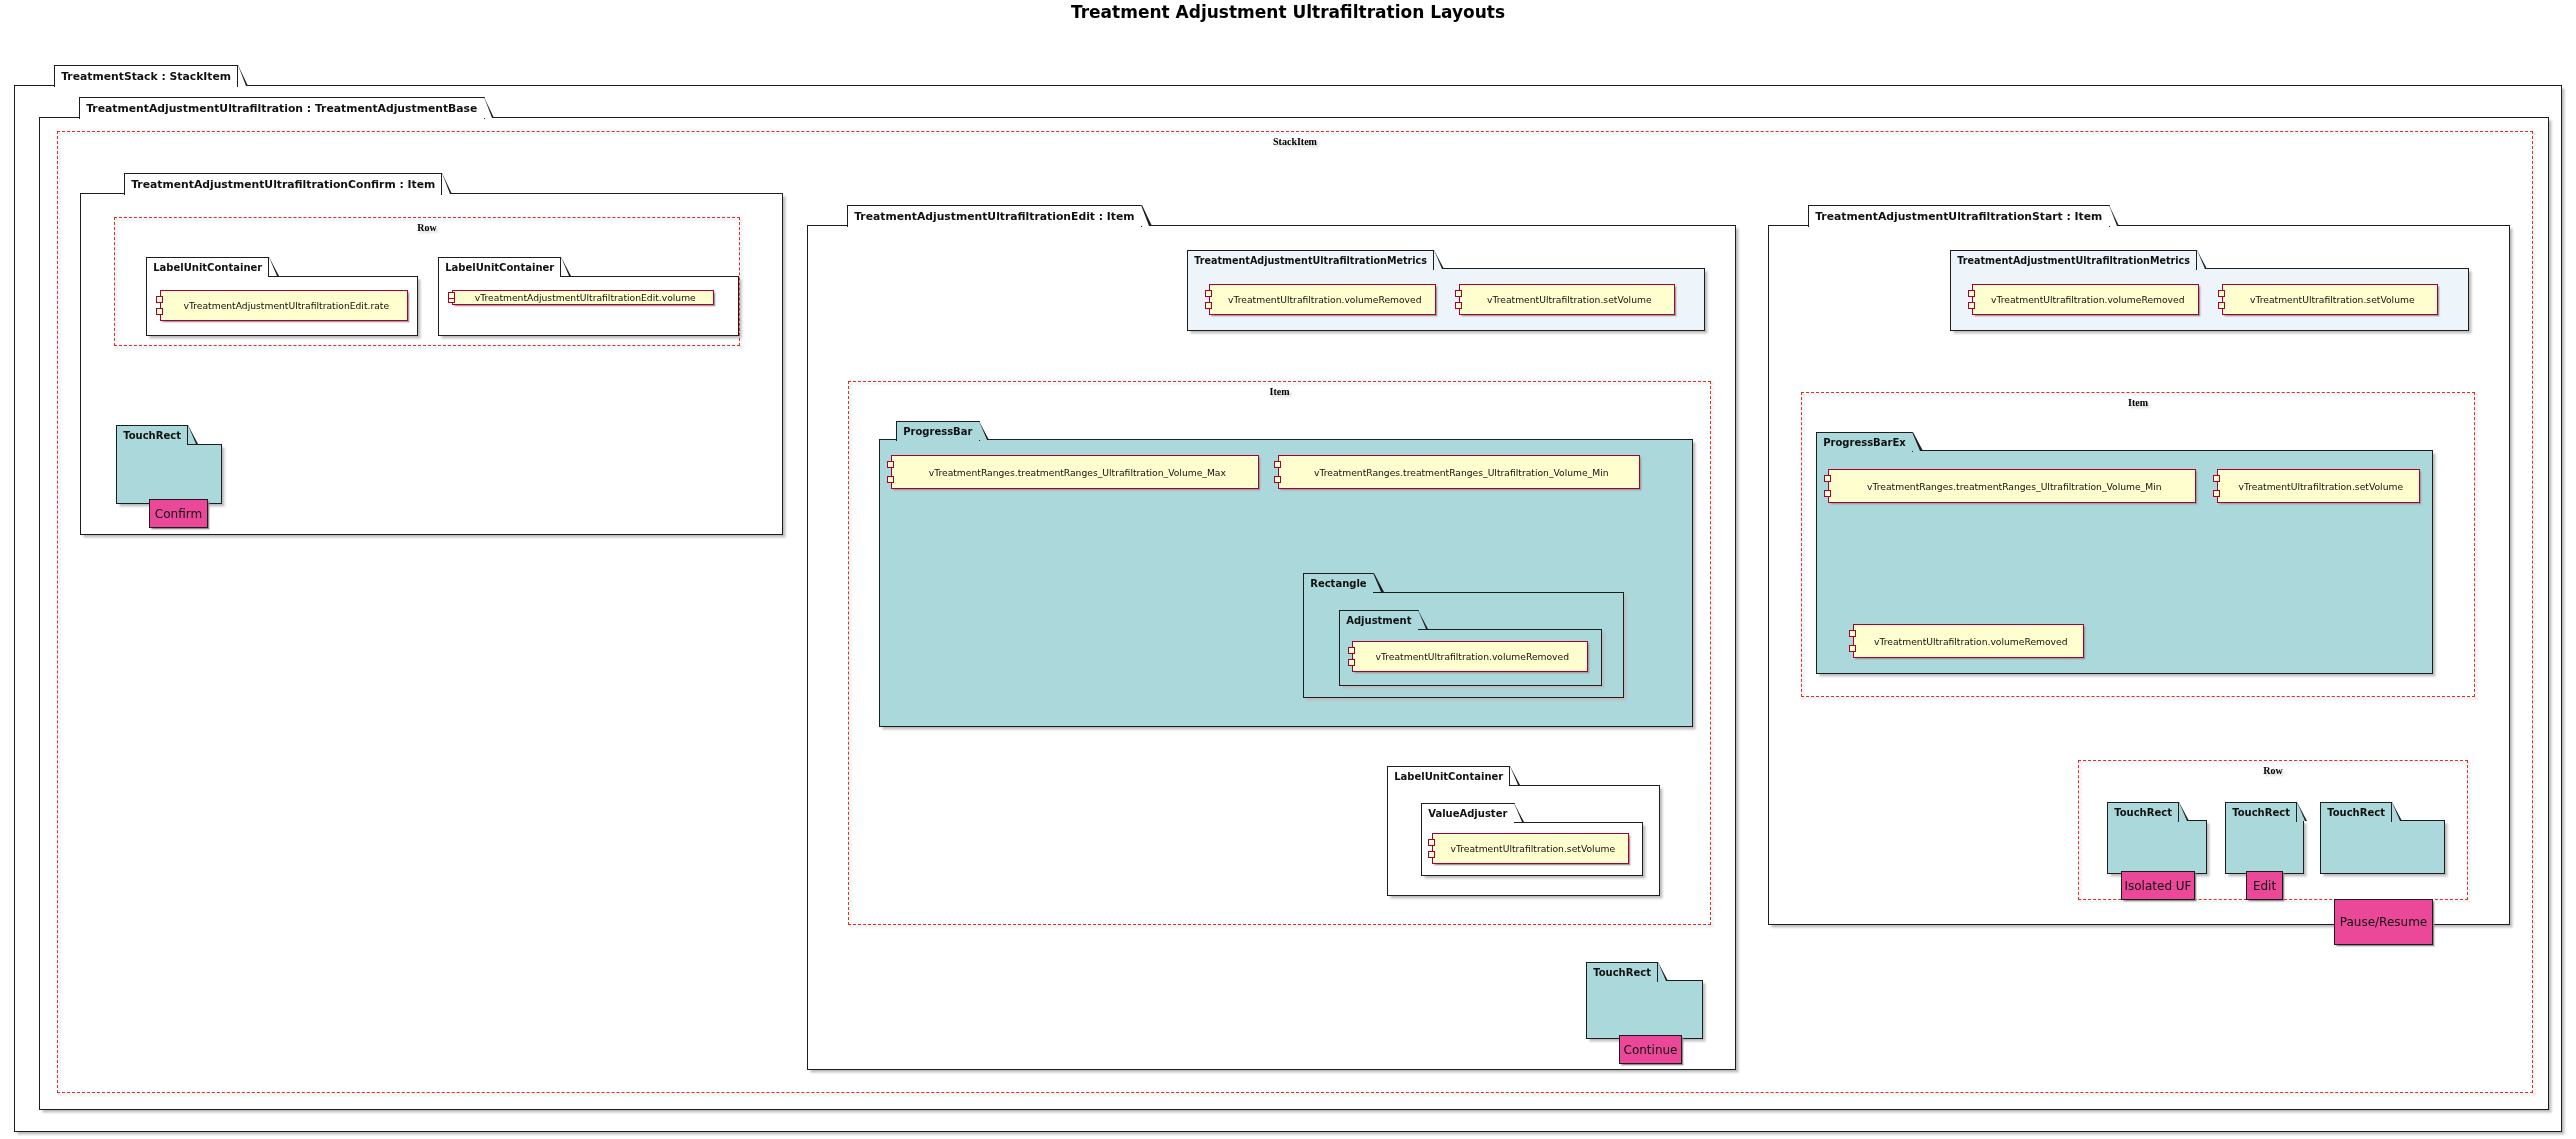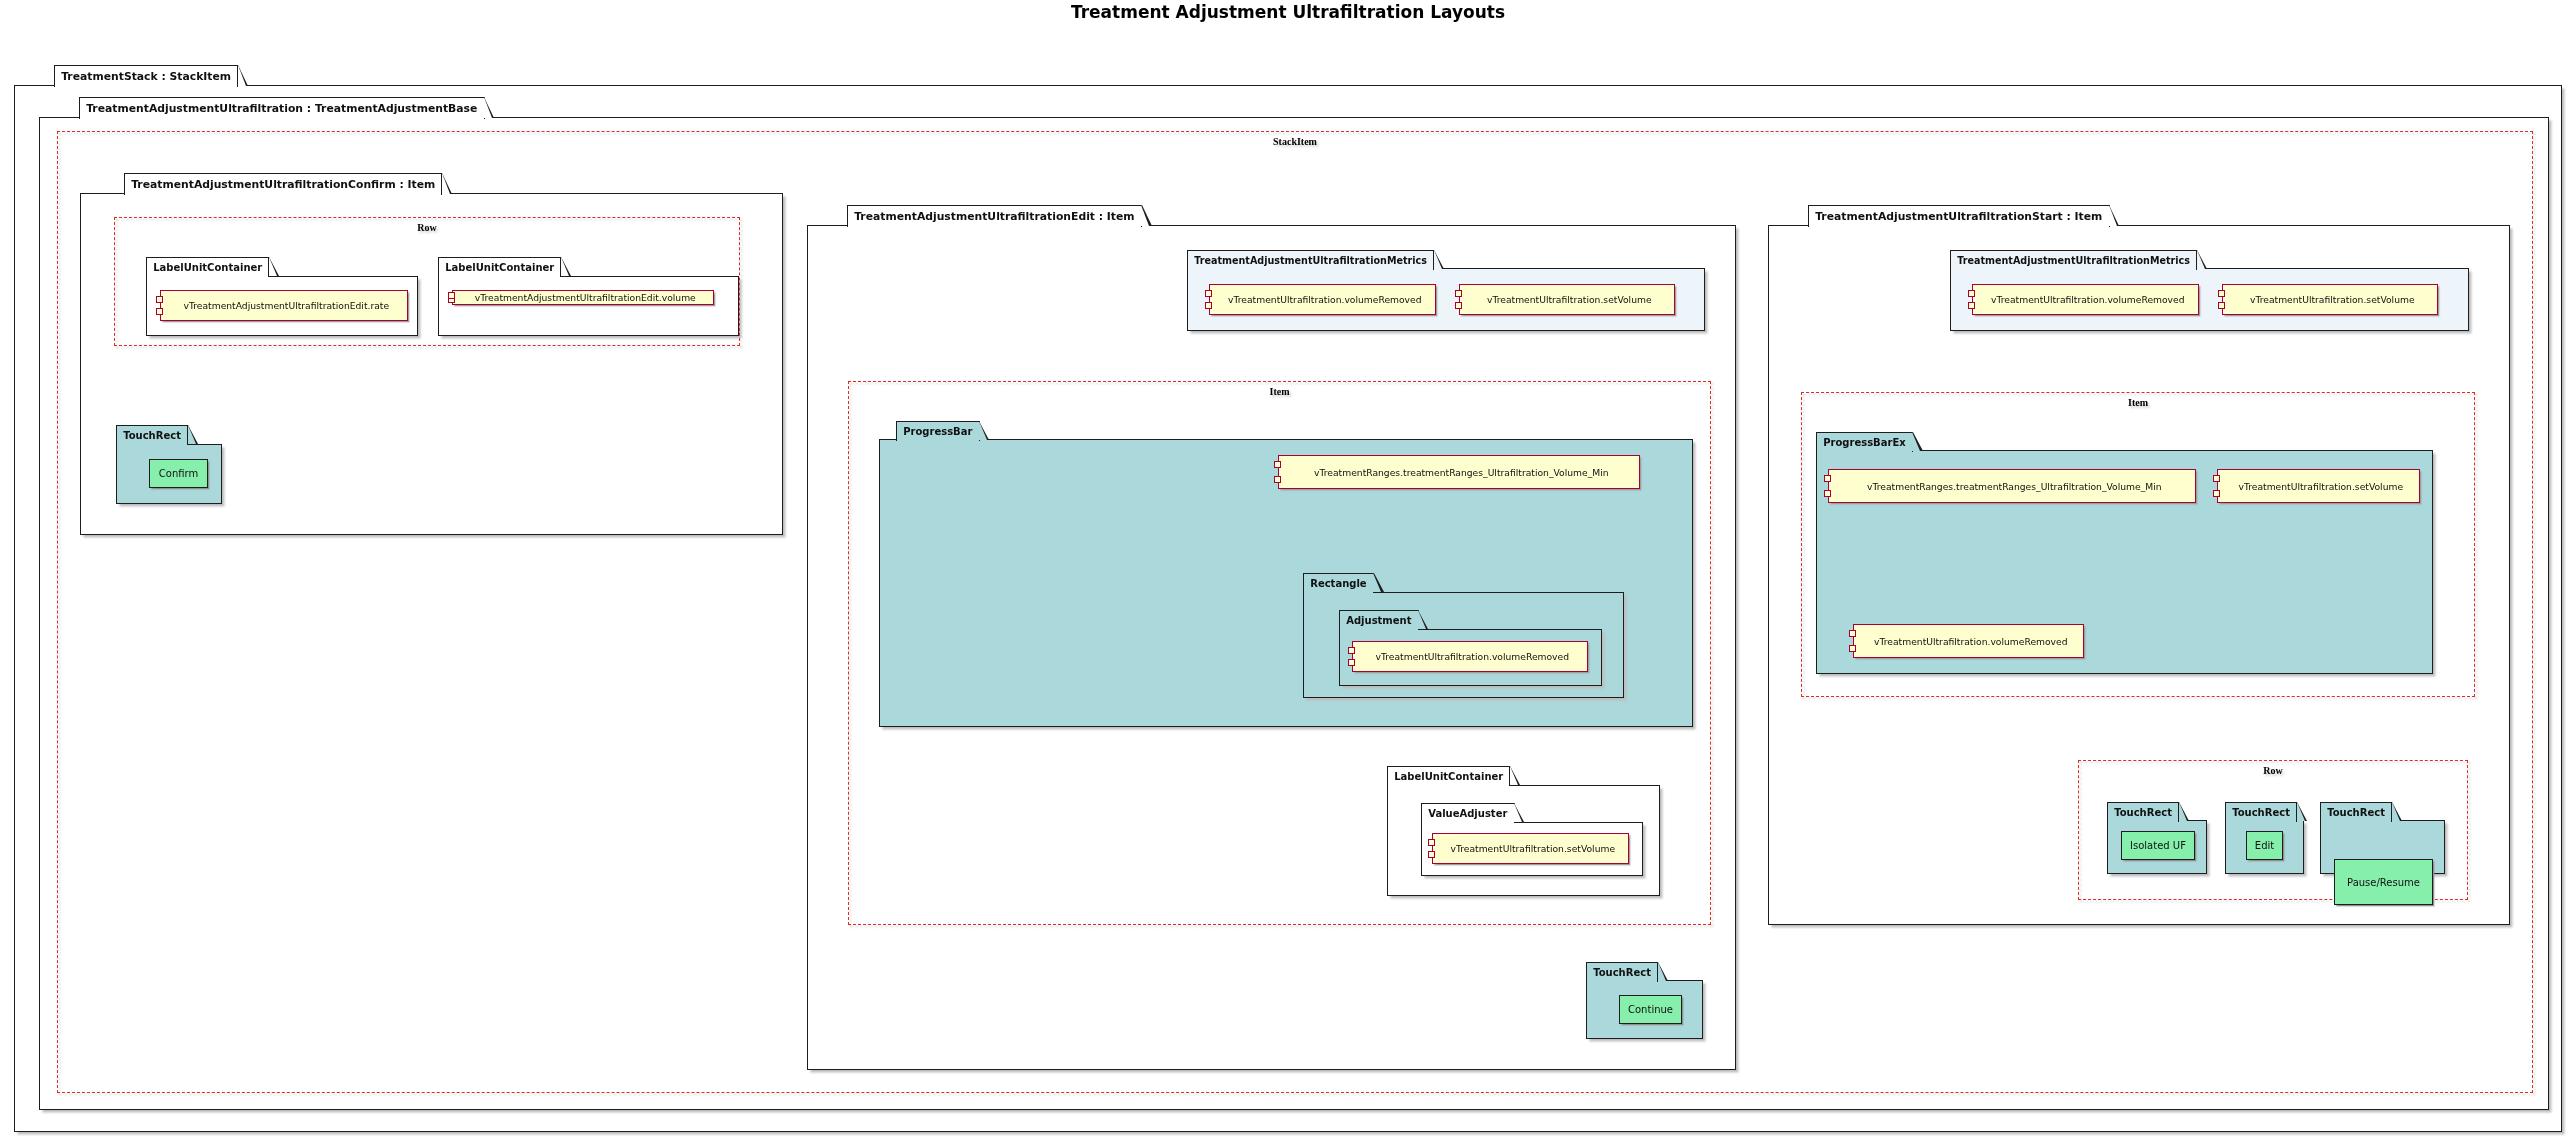--- a/index.html
+++ b/index.html
@@ -55,24 +55,24 @@
   }
   .comp::before, .comp::after {
     content:""; position:absolute; left:-4.6px; width:7px; height:7px;
     background:inherit; border:1.2px solid #A80036; box-sizing:border-box;
   }
   .comp::before { top:5.4px; }
   .comp::after  { bottom:5.4px; }
   
   .btn {
     position:absolute; box-sizing:border-box;
-    background:#86efac; border:1.2px solid #1d1d1d;
+    background:#ec4899; border:1.2px solid #1d1d1d;
     box-shadow:2.3px 2.3px 1.5px #8f8f8f;
     display:flex; align-items:center; justify-content:center;
-    font-size:10px; color:#111; white-space:nowrap; z-index:6;
+    font-size:12px; color:#111; white-space:nowrap; z-index:6;margin-top:40px;
   }
 </style>
 </head>
 <body>
 
 <div id="stage">
 
   <div class="title">Treatment Adjustment Ultrafiltration Layouts</div>
 
   <div class="tab tab-lg" style="left:14px;top:65px">TreatmentStack : StackItem</div>
@@ -111,20 +111,21 @@
   <div class="pkg-body blue" style="left:1187px;top:268px;width:518px;height:63px"></div>
   <div class="comp" style="left:1209px;top:284px;width:227px;height:31px">vTreatmentUltrafiltration.volumeRemoved</div>
   <div class="comp" style="left:1459px;top:284px;width:216px;height:31px">vTreatmentUltrafiltration.setVolume</div>
 
   <div class="frame" style="left:848px;top:381px;width:863px;height:544px">
     <div class="frame-label">Item</div>
   </div>
 
   <div class="tab" style="left:896px;top:421px;--bg:#ABD8DB">ProgressBar</div>
   <div class="pkg-body teal" style="left:879px;top:439px;width:814px;height:288px"></div>
+  <div class="comp" style="left:891px;top:455px;width:368px;height:34px">vTreatmentRanges.treatmentRanges_Ultrafiltration_Volume_Max</div>
   <div class="comp" style="left:1278px;top:455px;width:362px;height:34px">vTreatmentRanges.treatmentRanges_Ultrafiltration_Volume_Min</div>
 
   <div class="tab" style="left:1303px;top:573px;--bg:#ABD8DB">Rectangle</div>
   <div class="pkg-body teal" style="left:1303px;top:592px;width:321px;height:106px"></div>
 
   <div class="tab" style="left:1339px;top:610px;--bg:#ABD8DB">Adjustment</div>
   <div class="pkg-body teal" style="left:1339px;top:629px;width:263px;height:57px"></div>
   <div class="comp" style="left:1352px;top:641px;width:236px;height:31px">vTreatmentUltrafiltration.volumeRemoved</div>
 
   <div class="tab" style="left:1387px;top:766px">LabelUnitContainer</div>

